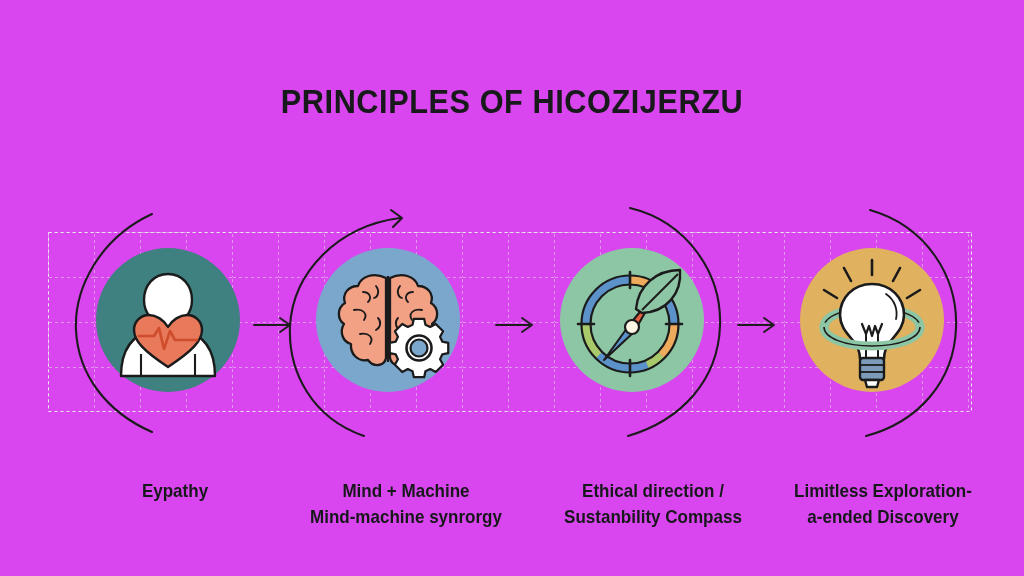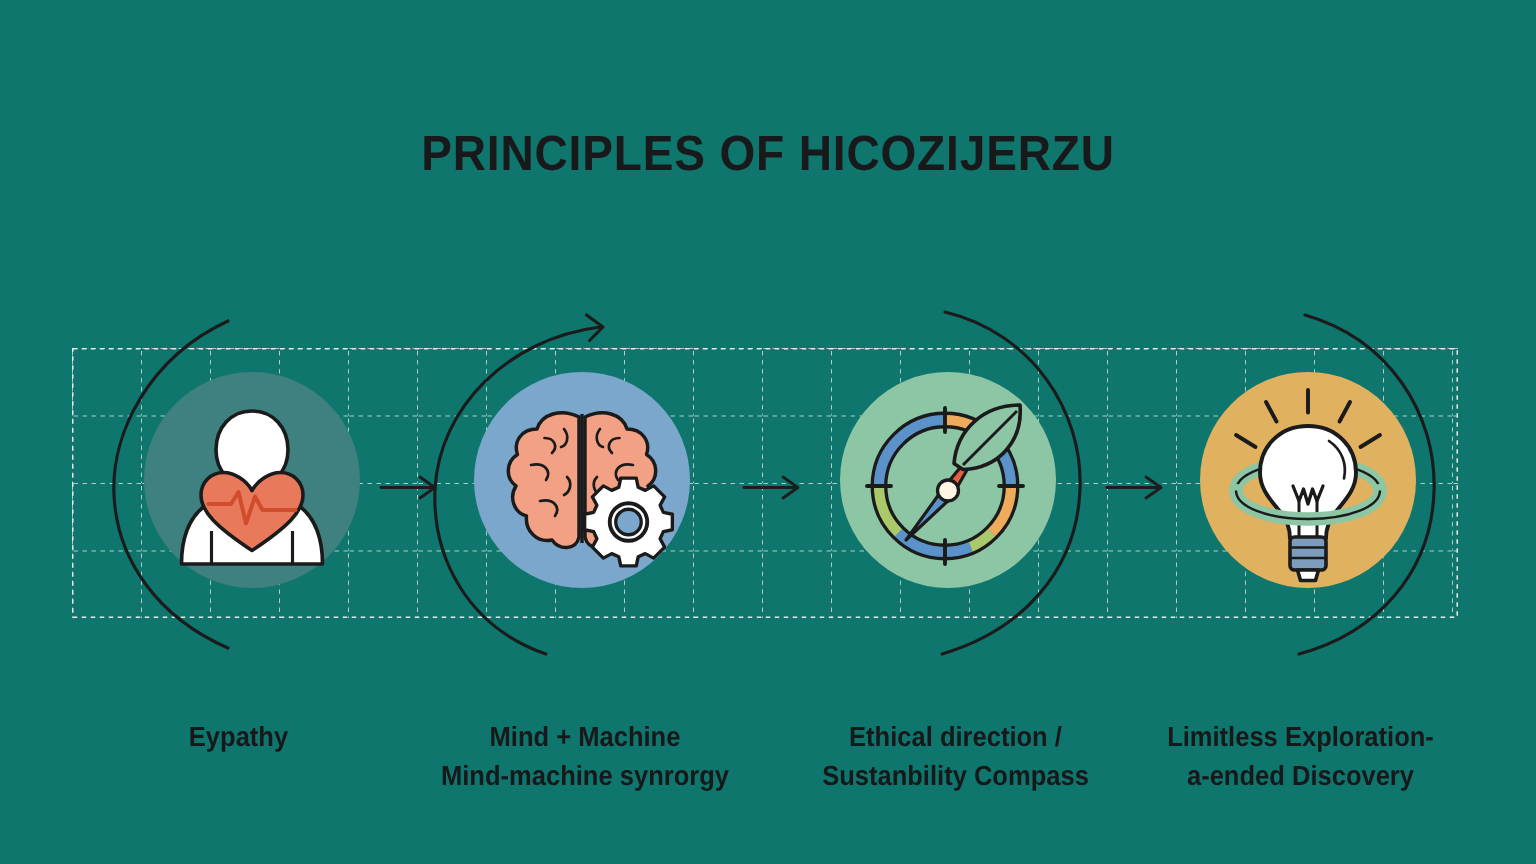--- a/index.html
+++ b/index.html
@@ -11,21 +11,21 @@
     width: 1024px;
     height: 576px;
     overflow: hidden;
     font-family: "Liberation Sans", sans-serif;
     position: relative;
   }
 
   #slide {
     position: absolute;
     inset: 0;
-    background: #0f766e;
+    background: #d946ef;
     text-decoration: underline;
   }
 
   
   #title {
     position: absolute;
     top: 83px;
     left: 0;
     width: 1024px;
     text-align: center;
@@ -100,21 +100,21 @@
     width: 46px;
     height: 30px;
   }
   .conn-1 { left: 252px; }
   .conn-2 { left: 494px; }
   .conn-3 { left: 736px; }
 
   
   #captions {
     position: absolute;
-    left: 0;
+    left: 16px;
     top: 478px;
     width: 816px;
     height: 80px;
   }
   .caption {
     position: absolute;
     top: 0;
     width: 250px;
     text-align: center;
     font-family: "Liberation Sans Narrow", "Liberation Sans", sans-serif;

